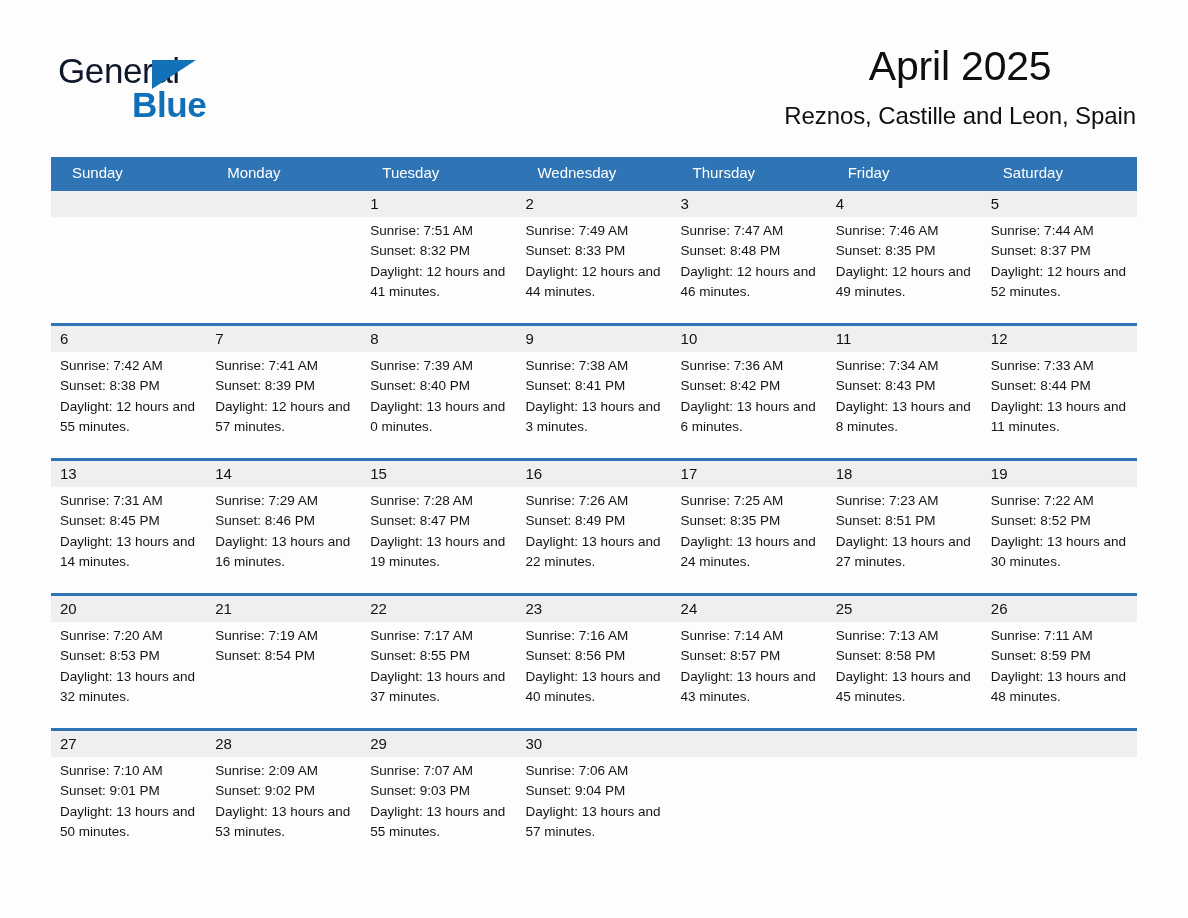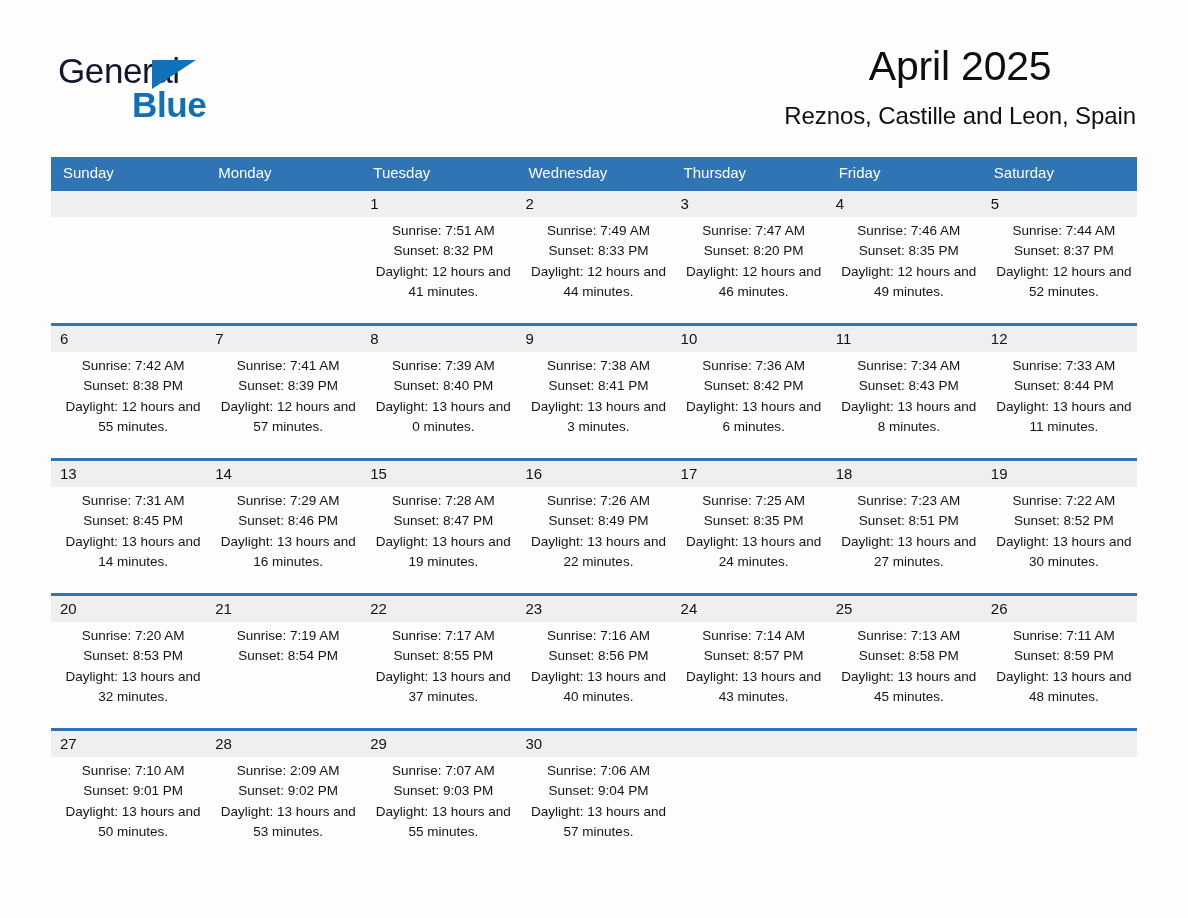--- a/index.html
+++ b/index.html
@@ -104,21 +104,21 @@
   .weekday-header {
     display: flex;
     background: #2f74b5;
     height: 31px;
   }
   .weekday-cell {
     flex: 1 1 0;
     color: #ffffff;
     font-size: 15px;
     line-height: 31px;
-    padding-left: 12px;
+    padding-left: 21px;
     box-sizing: border-box;
     white-space: nowrap;
     overflow: hidden;
   }
 
   .week-row {
     position: relative;
     height: 135px;
   }
   .week-rule {
@@ -154,21 +154,20 @@
     position: relative;
     z-index: 2;
   }
   .day-info {
     margin-top: 4px;
     font-size: 13.5px;
     line-height: 20.3px;
     color: #141414;
     position: relative;
     z-index: 2;
-    text-align: center;
   }
   .day-info div {
     white-space: nowrap;
   }
   .daylight-line { white-space: normal !important; }
 </style>
 </head>
 <body>
 
 <div class="page">
@@ -222,21 +221,21 @@
               <div class="day-info">
                 <div>Sunrise: 7:49 AM</div>
                 <div>Sunset: 8:33 PM</div>
                 <div class="daylight-line">Daylight: 12 hours and 44 minutes.</div>
               </div>
             </div>
             <div class="day-cell">
               <div class="day-number">3</div>
               <div class="day-info">
                 <div>Sunrise: 7:47 AM</div>
-                <div>Sunset: 8:20 PM</div>
+                <div>Sunset: 8:48 PM</div>
                 <div class="daylight-line">Daylight: 12 hours and 46 minutes.</div>
               </div>
             </div>
             <div class="day-cell">
               <div class="day-number">4</div>
               <div class="day-info">
                 <div>Sunrise: 7:46 AM</div>
                 <div>Sunset: 8:35 PM</div>
                 <div class="daylight-line">Daylight: 12 hours and 49 minutes.</div>
               </div>

